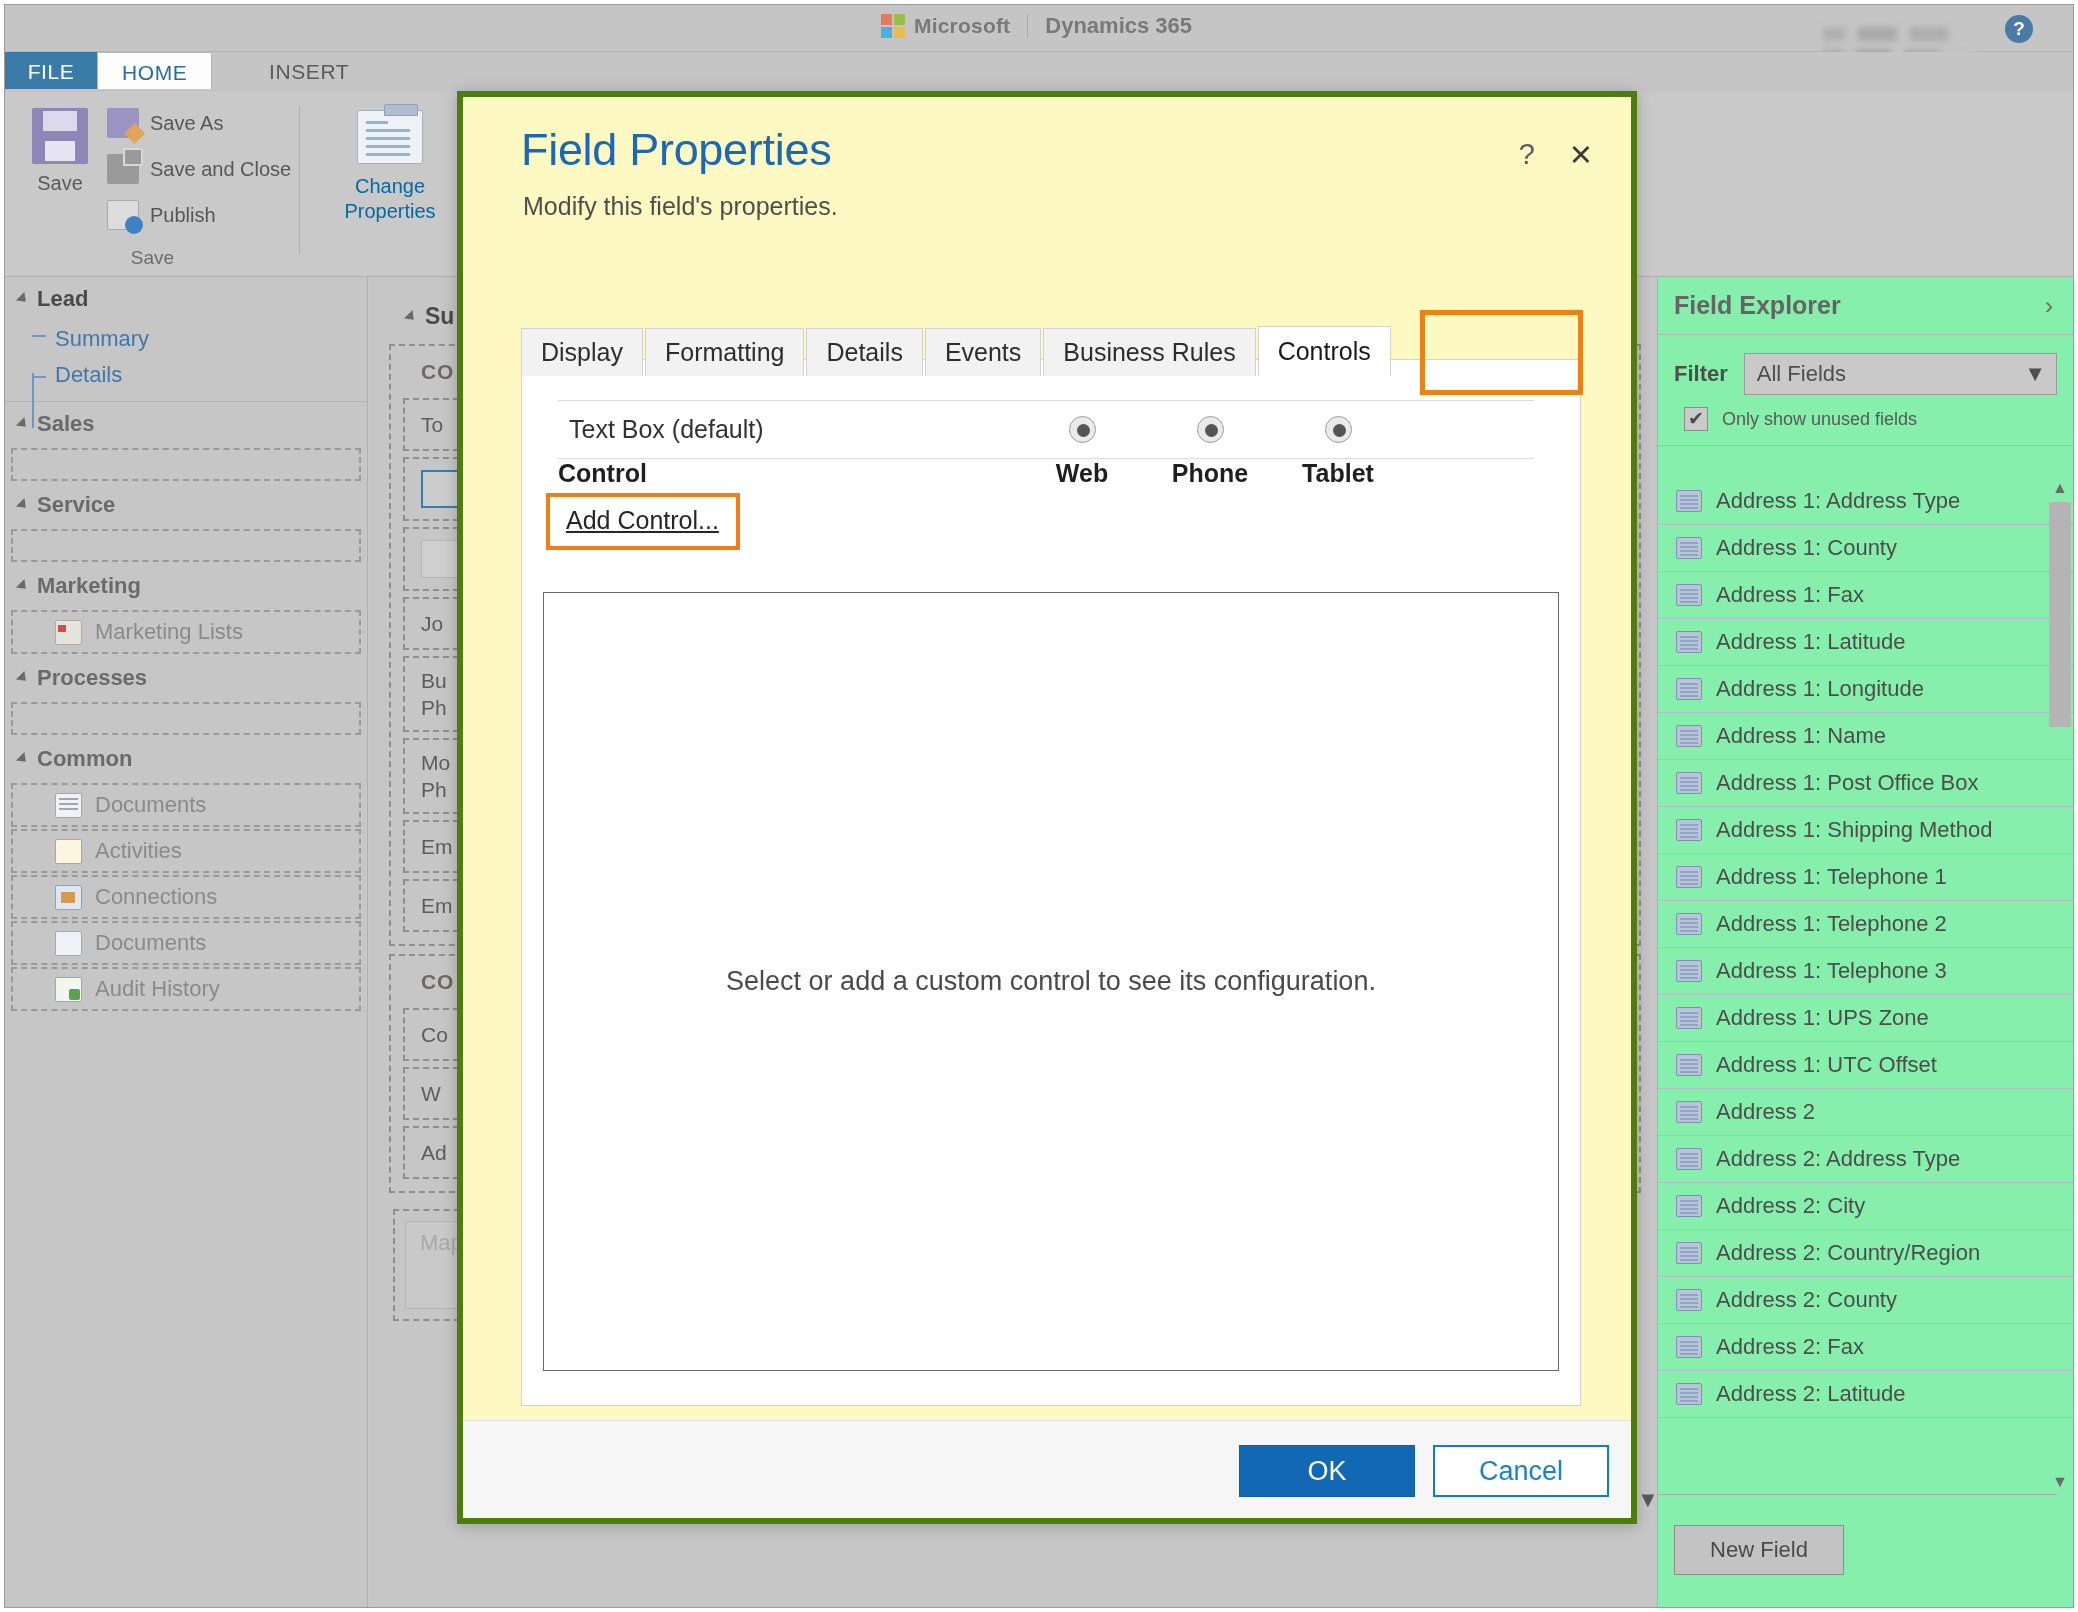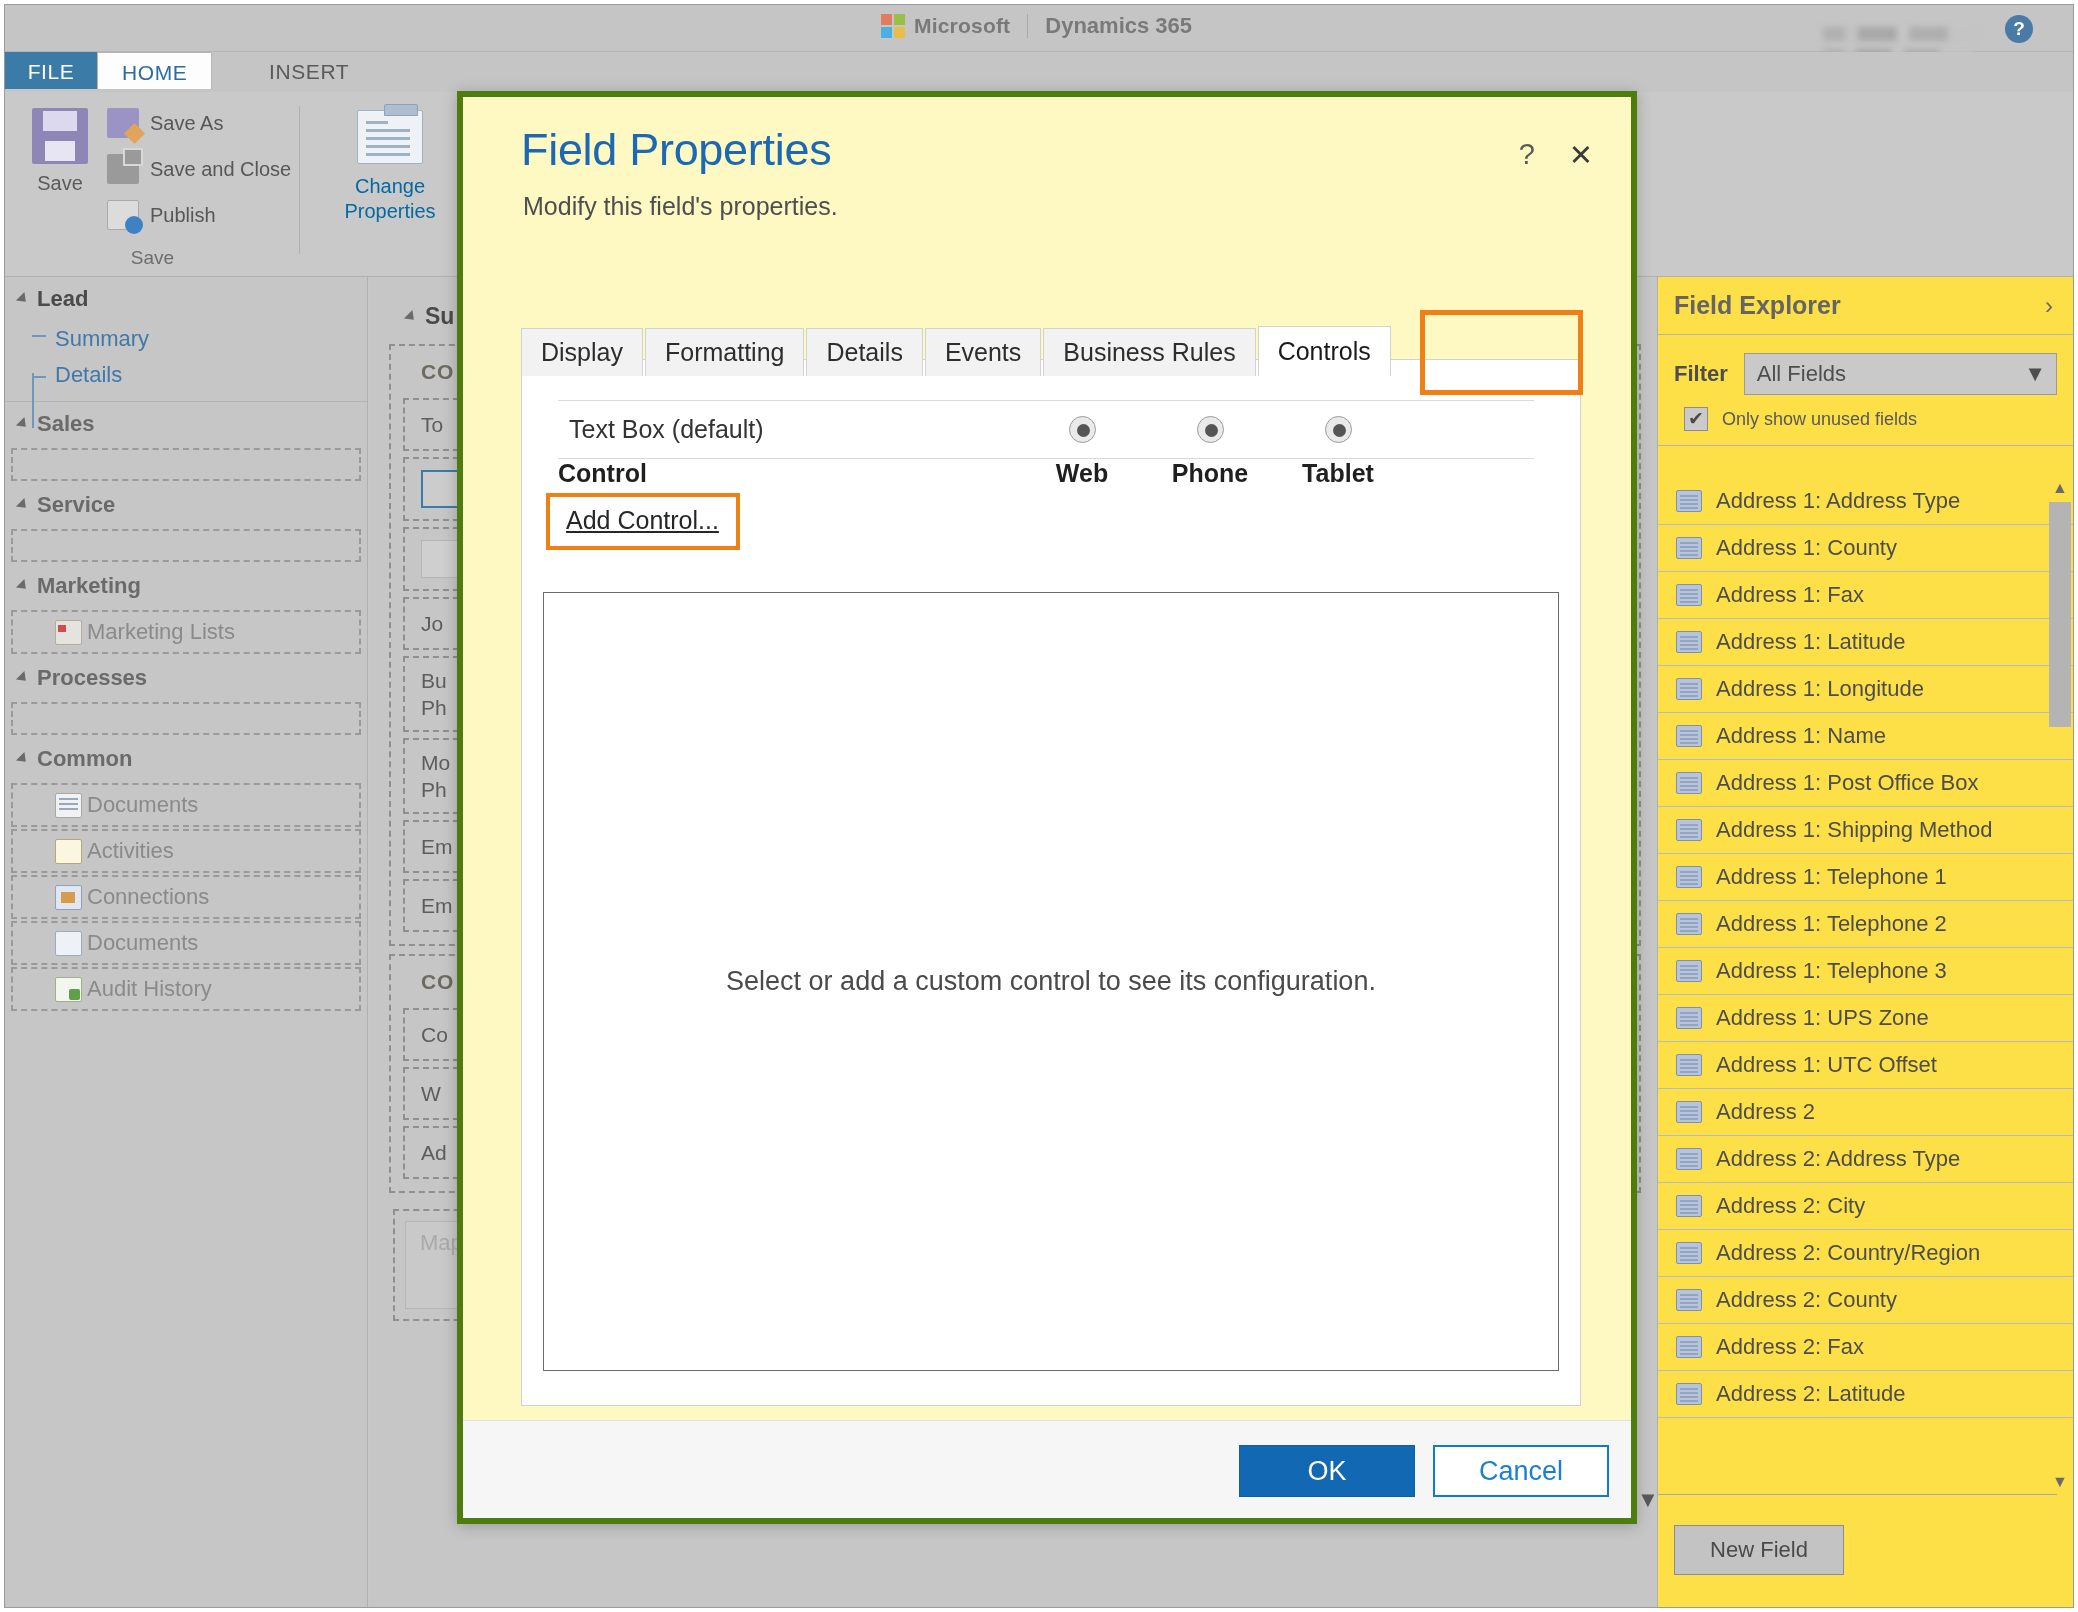--- a/index.html
+++ b/index.html
@@ -150,21 +150,21 @@
   #lead-block { border-bottom:1px solid #b3b3b3; padding-bottom:8px; }
   .nav-sub { position:relative; padding:5px 0 5px 50px; font-size:22px; color:#4178a8; }
   #lead-tree-line { position:absolute; left:27px; top:52px; width:2px; height:55px; background:#6f96bb; }
   .tree-dash { position:absolute; left:27px; width:14px; height:2px; background:#6f96bb; }
 
   .dashbox {
     border:2px dashed #9a9a9a; margin:2px 6px;
   }
   .dash-empty { height:33px; }
   .nav-item {
-    display:flex; align-items:center; gap:5px;
+    display:flex; align-items:center; gap:13px;
     font-size:22px; color:#8a8a8a;
     padding:7px 0 7px 42px;
     border:2px dashed #9a9a9a; margin:2px 6px;
   }
   .nav-ic { width:27px; height:25px; border-radius:2px; flex:0 0 auto; position:relative; }
   .ic-mklist { background:#e5e3dd; border:1px solid #b5ac99; }
   .ic-mklist::after{content:"";position:absolute;left:2px;top:4px;width:8px;height:7px;background:#d04d4d;}
   .ic-doc { background:#f2f2f2; border:1px solid #a8a8a8; }
   .ic-doc::after{content:"";position:absolute;left:3px;top:4px;right:3px;height:2px;background:#9aa8bb;box-shadow:0 5px 0 #9aa8bb,0 10px 0 #9aa8bb;}
   .ic-act { background:#fbf6df; border:1px solid #b3a877; }
@@ -199,21 +199,21 @@
   #competitors-label { font-size:22px; color:#585858; padding-left:12px; }
   #canvas-scroll-down {
     position:absolute; right:-6px; bottom:90px;
     width:34px; height:34px; text-align:center; line-height:30px;
     font-size:22px; color:#595959;
   }
 
   
   #field-explorer {
     position:absolute; right:0; top:272px; width:416px; height:1332px;
-    background:#fde047; border-left:1px solid #b0b0b0;
+    background:#86efac; border-left:1px solid #b0b0b0;
   }
   #fe-header {
     display:flex; align-items:center; justify-content:space-between;
     padding:14px 20px 14px 16px;
     border-bottom:1px solid #b4b4b4;
   }
   #fe-title { font-size:25px; font-weight:bold; color:#656565; }
   #fe-collapse { font-size:24px; color:#6a6a6a; }
   #fe-filter-row { display:flex; align-items:center; gap:16px; padding:18px 16px 0 16px; }
   #fe-filter-label { font-size:22px; font-weight:bold; color:#4e4e4e; }

